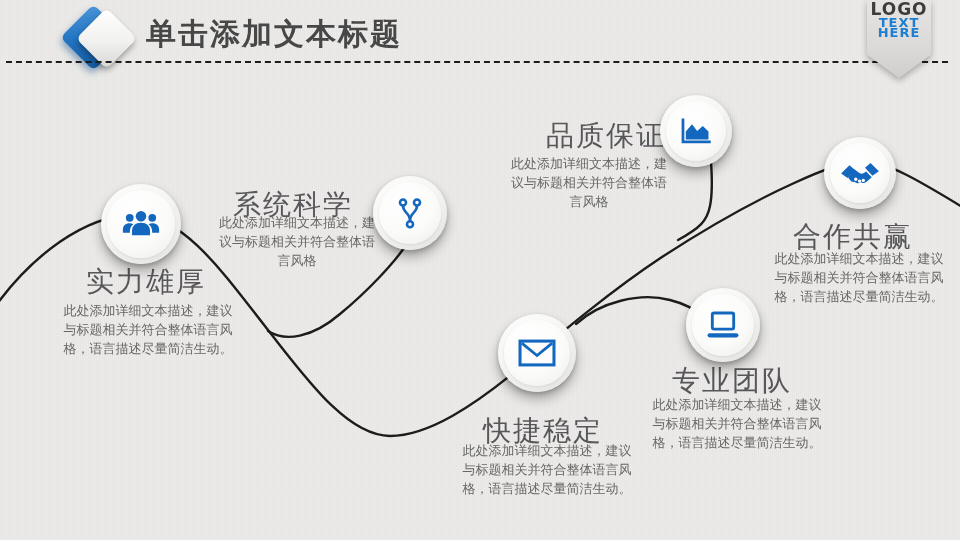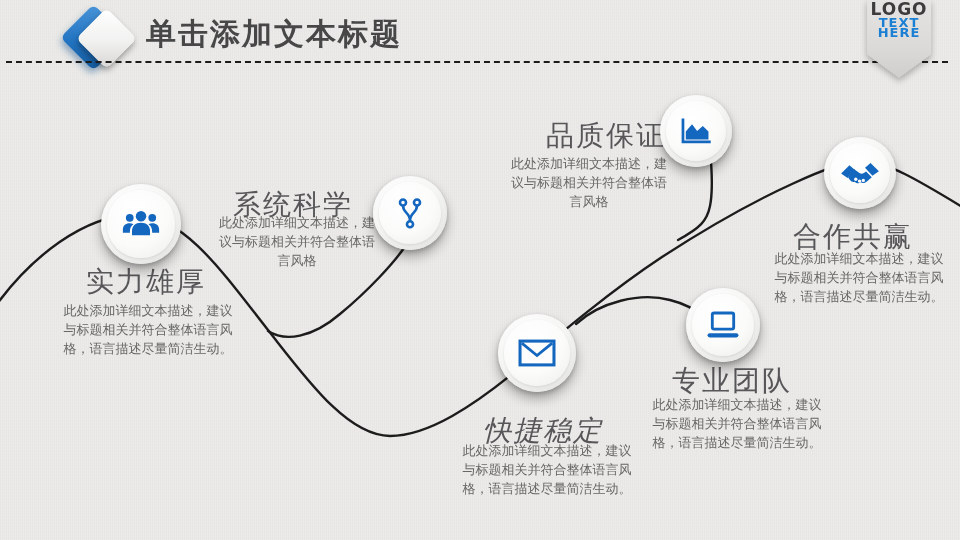--- a/index.html
+++ b/index.html
@@ -133,21 +133,21 @@
 
   <div>
     <div class="node-circle" style="left:498px;top:314px;width:78px;height:78px;">
       <div class="node-circle-inner">
         <svg class="icon-svg" width="38" height="28" viewBox="0 0 30 22">
           <rect x="1.6" y="1.6" width="26.8" height="18.8" fill="#fdfdfd" stroke="#1467be" stroke-width="2.4"></rect>
           <path d="M3 3.2 L15 13 L27 3.2" fill="none" stroke="#1467be" stroke-width="2.2"></path>
         </svg>
       </div>
     </div>
-    <div class="node-title" style="left:543px;top:412px;font-style:italic;">快捷稳定</div>
+    <div class="node-title" style="left:543px;top:412px;">快捷稳定</div>
     <div class="node-desc desc-left" style="left:459px;top:441px;width:176px;">此处添加详细文本描述，建议与标题相关并符合整体语言风格，语言描述尽量简洁生动。</div>
   </div>
 
   <div>
     <div class="node-circle" style="left:660px;top:95px;width:72px;height:72px;">
       <div class="node-circle-inner">
         <svg class="icon-svg" width="34" height="30" viewBox="0 0 30 26">
           <path d="M3.5 2 L3.5 22.5 L28 22.5" fill="none" stroke="#1467be" stroke-width="2.4"></path>
           <path d="M6 20.5 L6 13.5 L11.5 7 L16 13 L21 8.5 L26 13.5 L26 20.5 Z" fill="#1467be"></path>
         </svg>

